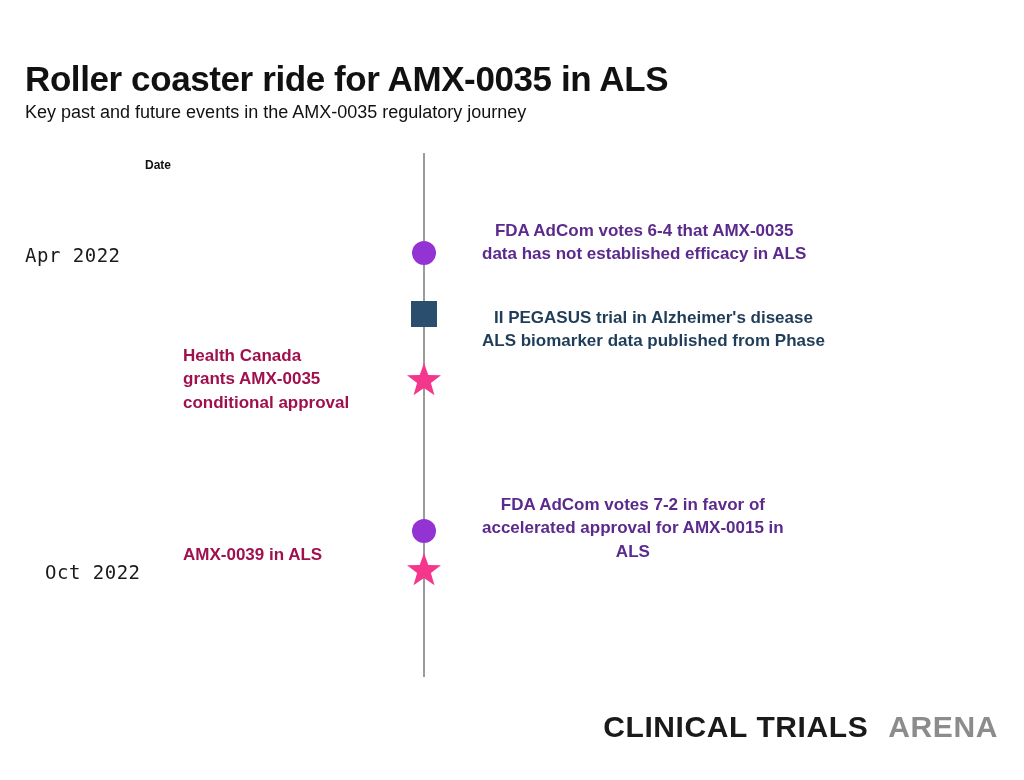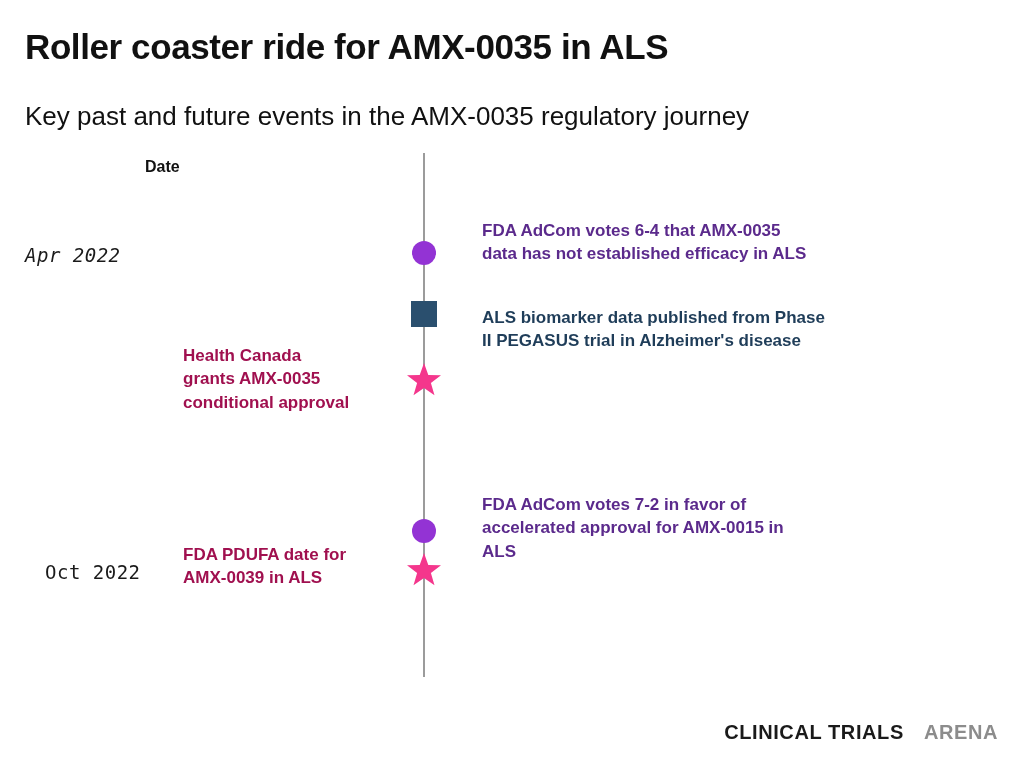--- a/index.html
+++ b/index.html
@@ -19,45 +19,45 @@
   #page {
     position: relative;
     width: 1024px;
     height: 780px;
   }
 
   
   .title {
     position: absolute;
     left: 25px;
-    top: 28px;
+    top: 60px;
     font-size: 35px;
     font-weight: 700;
     letter-spacing: -0.4px;
     color: #111111;
     line-height: 1.1;
     white-space: nowrap;
   }
   .subtitle {
     position: absolute;
     left: 25px;
     top: 102px;
-    font-size: 26px;
+    font-size: 18px;
     font-weight: 400;
     color: #111111;
     line-height: 1.15;
     white-space: nowrap;
   }
 
   
   .date-header {
     position: absolute;
     left: 145px;
     top: 158px;
-    font-size: 16px;
+    font-size: 12px;
     font-weight: 600;
     color: #111111;
   }
 
   
   .axis-line {
     position: absolute;
     left: 423px;
     top: 153px;
     width: 2px;
@@ -102,34 +102,34 @@
 
   
   .event-label {
     position: absolute;
     font-size: 17px;
     font-weight: 700;
     line-height: 1.38;
   }
   .event-label.right {
     left: 482px;
-    text-align: left;
+    text-align: center;
   }
   .event-label.left {
     right: 631px;
     text-align: left;
     width: 210px;
   }
 
   
   .footer-logo {
     position: absolute;
     right: 26px;
     bottom: 36px;
-    font-size: 20px;
+    font-size: 30px;
     letter-spacing: 0.6px;
     white-space: nowrap;
     display: flex;
     align-items: baseline;
     gap: 7px;
   }
   .logo-strong {
     font-weight: 700;
     color: #1a1a1a;
   }
@@ -144,21 +144,21 @@
 
 <div id="page">
 
   <div class="title">Roller coaster ride for AMX-0035 in ALS</div>
   <div class="subtitle">Key past and future events in the AMX-0035 regulatory journey</div>
 
   <div class="date-header">Date</div>
 
   <div class="axis-line"></div>
 
-  <div class="tick-label" style="top:255px;font-style:italic;">Apr 2022</div>
+  <div class="tick-label" style="top:255px;">Apr 2022</div>
   <div class="tick-label" style="top:572px;margin-left:20px;">Oct 2022</div>
 
   <div class="marker" style="top:253px;">
     <div class="marker-circle" style="background:#9333d4;"></div>
   </div>
 
   <div class="marker" style="top:314px;">
     <div class="marker-square" style="background:#2a4f6e;"></div>
   </div>
 
@@ -177,38 +177,37 @@
       <polygon points="18,1 22.3,12.9 35,13.2 24.9,21 28.5,33.2 18,25.9 7.5,33.2 11.1,21 1,13.2 13.7,12.9" fill="#f4368c"></polygon>
     </svg>
   </div>
 
   <div class="event-label right" style="top:219px; color:#5b2a8c;">
     <div>FDA AdCom votes 6-4 that AMX-0035</div>
     <div>data has not established efficacy in ALS</div>
   </div>
 
   <div class="event-label right" style="top:306px; color:#1f3d59;">
+    <div>II PEGASUS trial in Alzheimer's disease</div>
     <div>ALS biomarker data published from Phase</div>
-    <div>II PEGASUS trial in Alzheimer's disease</div>
   </div>
 
   <div class="event-label right" style="top:493px; color:#5b2a8c;">
     <div>FDA AdCom votes 7-2 in favor of</div>
     <div>accelerated approval for AMX-0015 in</div>
     <div>ALS</div>
   </div>
 
   <div class="event-label left" style="top:344px; color:#a0104f;">
     <div>Health Canada</div>
     <div>grants AMX-0035</div>
     <div>conditional approval</div>
   </div>
 
   <div class="event-label left" style="top:543px; color:#a0104f;">
-    <div>FDA PDUFA date for</div>
     <div>AMX-0039 in ALS</div>
   </div>
 
   <div class="footer-logo">
     <span class="logo-strong">CLINICAL TRIALS</span>
     <span class="logo-light">ARENA</span>
   </div>
 
 </div>
 

